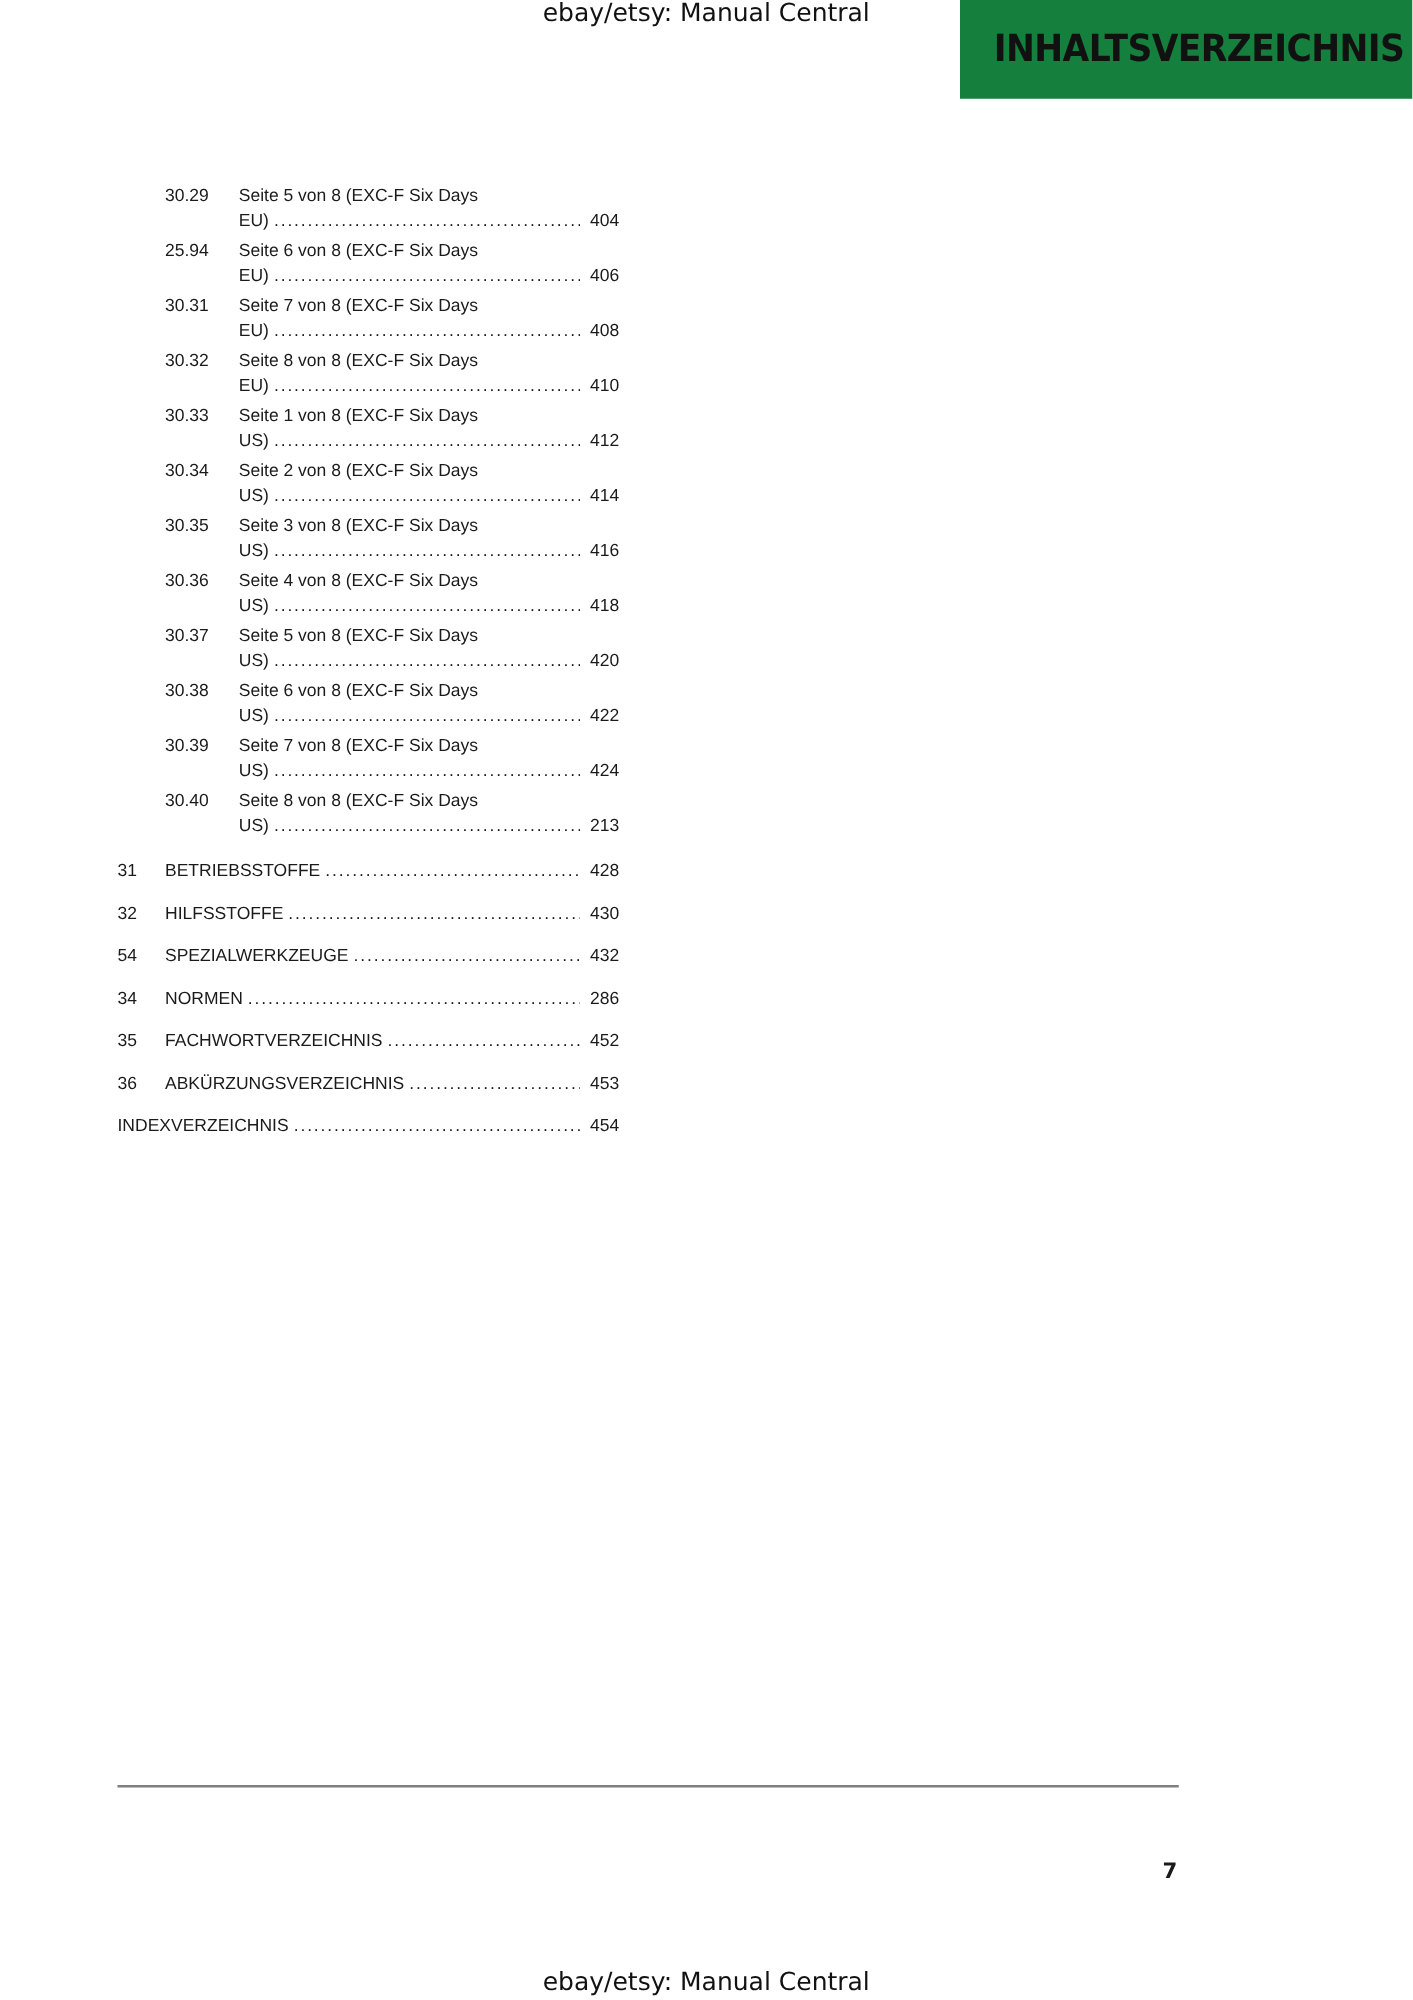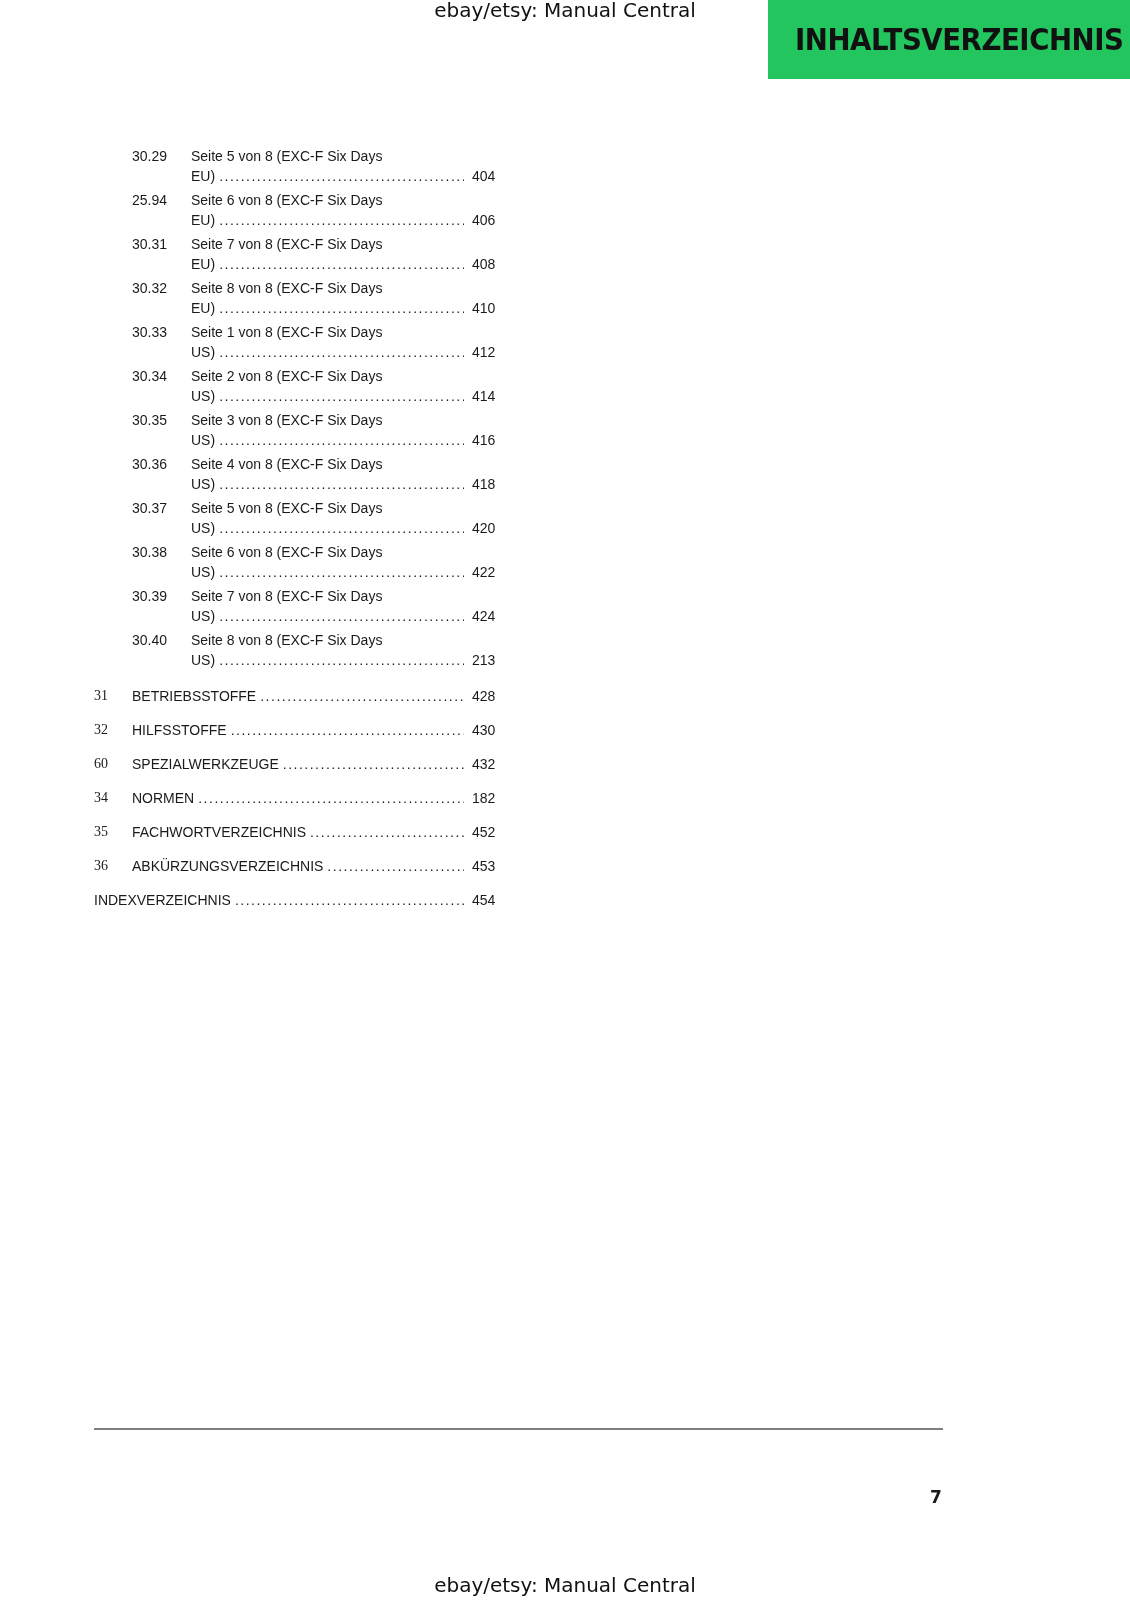--- a/index.html
+++ b/index.html
@@ -1,31 +1,31 @@
 <!DOCTYPE html>
 <html><head>
 <meta charset="utf-8">
 <style>
   html, body { margin: 0; padding: 0; background: #ffffff; }
   body { width: 1130px; height: 1600px; position: relative; overflow: hidden; font-family: "Liberation Sans", sans-serif; color: #1a1a1a; }
   .watermark { position: absolute; left: 0; width: 1130px; text-align: center; font-family: "DejaVu Sans", sans-serif; font-size: 20px; color: #111; }
   .wm-top { top: -2px; }
   .wm-bottom { top: 1573px; }
-  .section-tab { position: absolute; left: 768px; top: 0; width: 362px; height: 79px; background: #22c55e; }
+  .section-tab { position: absolute; left: 768px; top: 0; width: 362px; height: 79px; background: #15803d; }
   .section-tab span { position: absolute; left: 27px; top: 22px; font-family: "DejaVu Sans", sans-serif; font-weight: bold; font-size: 30px; letter-spacing: -0.5px; color: #111; transform: scaleX(0.92); transform-origin: left; }
   .toc { position: absolute; left: 94px; top: 148px; width: 410px; font-size: 14px; }
   .entry-sub { position: relative; height: 44px; }
   .entry-sub .num { position: absolute; left: 38px; top: 0; }
   .entry-sub .line1 { position: absolute; left: 97px; top: 0; }
   .entry-sub .line2 { position: absolute; left: 97px; top: 20px; right: 0; display: flex; }
   .dots { flex: 1; overflow: hidden; white-space: nowrap; margin: 0 8px 0 4px; letter-spacing: 1.5px; }
   .dots::after { content: "................................................................................................................................"; }
   .page { text-align: left; width: 32px; }
   .entry-main { position: relative; height: 34px; display: flex; }
-  .entry-main .num { width: 38px; font-family: Liberation Serif, serif; }
+  .entry-main .num { width: 38px; }
   .divider { position: absolute; left: 94px; top: 1428px; width: 849px; height: 2px; background: #7f7f7f; }
   .page-number { position: absolute; left: 930px; top: 1487px; font-family: "DejaVu Sans", sans-serif; font-weight: bold; font-size: 17px; }
 </style>
 </head>
 <body>
 
 <div class="watermark wm-top">ebay/etsy: Manual Central</div>
 
 <div class="section-tab">
   <span>INHALTSVERZEICHNIS</span>
@@ -147,30 +147,30 @@
       <span class="dots"></span>
       <span class="page">428</span>
   </div>
   <div class="entry-main">
     <span class="num">32</span>
     <span>HILFSSTOFFE</span>
       <span class="dots"></span>
       <span class="page">430</span>
   </div>
   <div class="entry-main">
-    <span class="num">60</span>
+    <span class="num">54</span>
     <span>SPEZIALWERKZEUGE</span>
       <span class="dots"></span>
       <span class="page">432</span>
   </div>
   <div class="entry-main">
     <span class="num">34</span>
     <span>NORMEN</span>
       <span class="dots"></span>
-      <span class="page">182</span>
+      <span class="page">286</span>
   </div>
   <div class="entry-main">
     <span class="num">35</span>
     <span>FACHWORTVERZEICHNIS</span>
       <span class="dots"></span>
       <span class="page">452</span>
   </div>
   <div class="entry-main">
     <span class="num">36</span>
     <span>ABKÜRZUNGSVERZEICHNIS</span>

